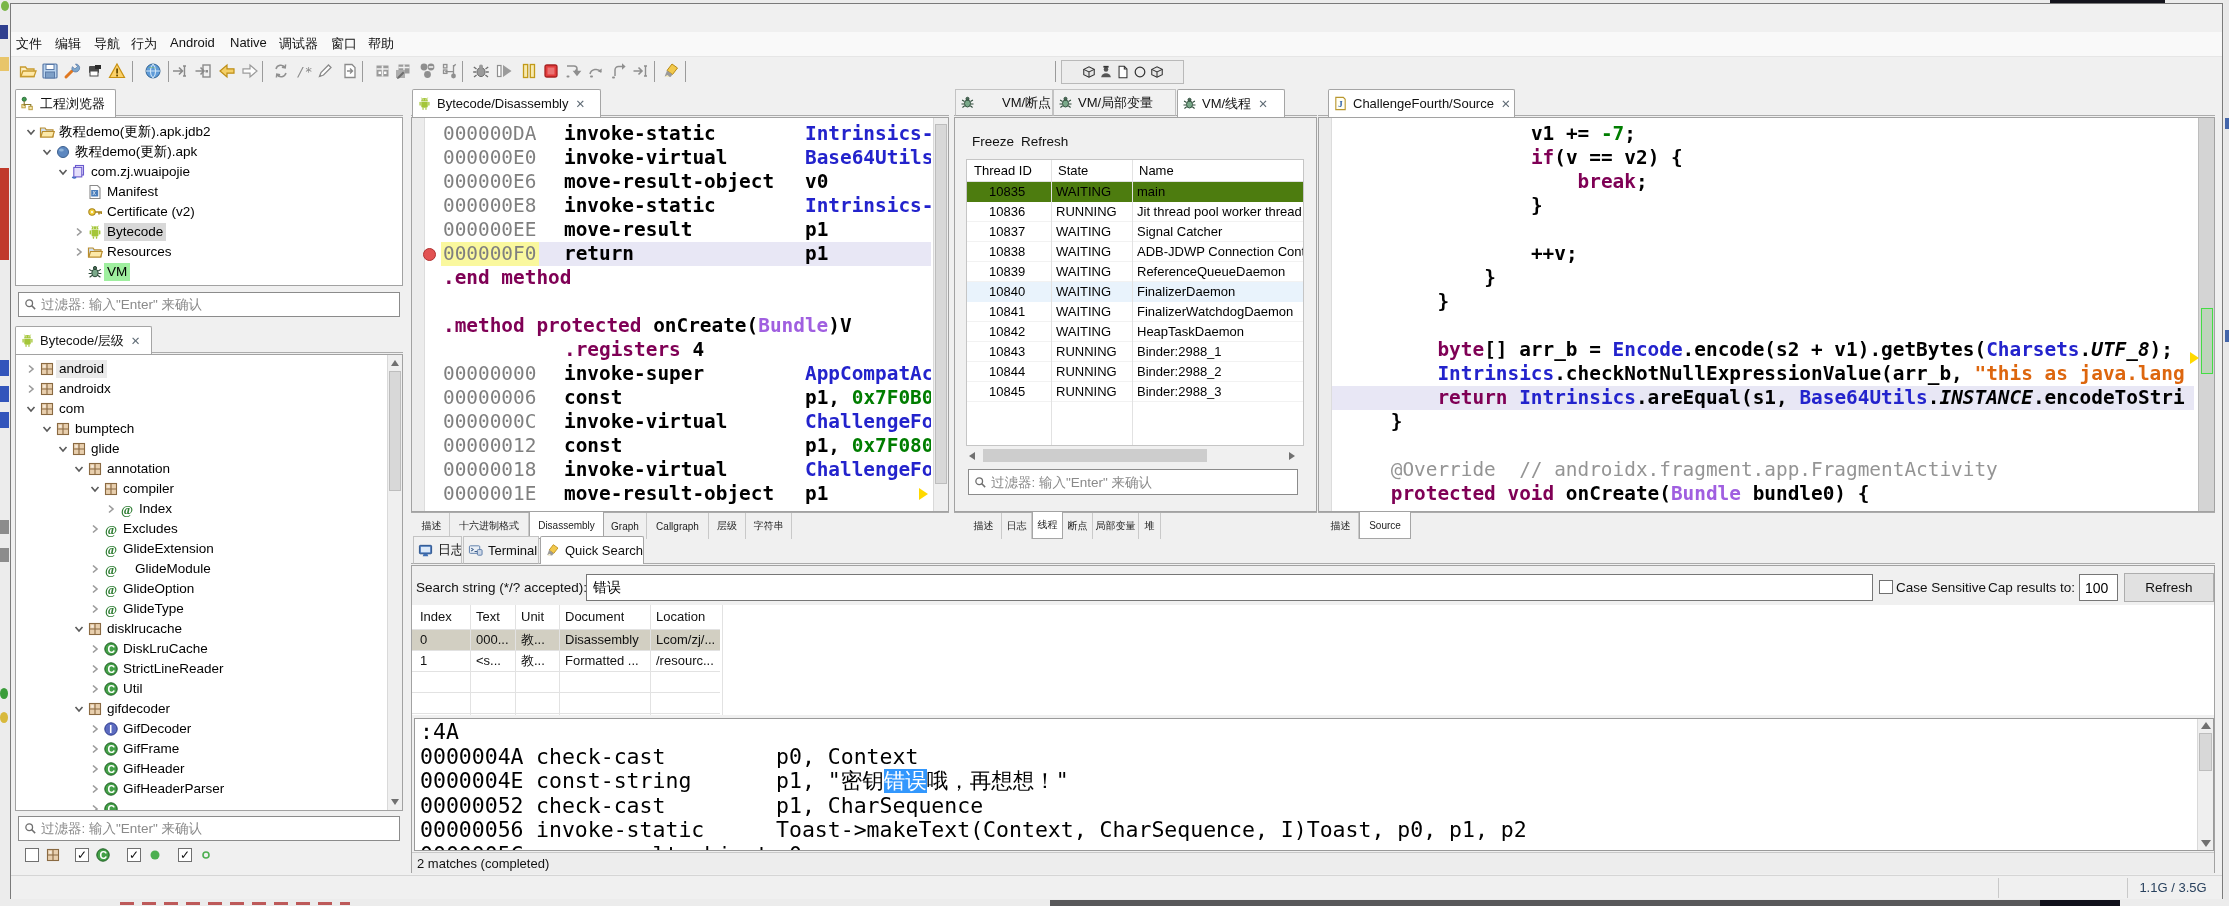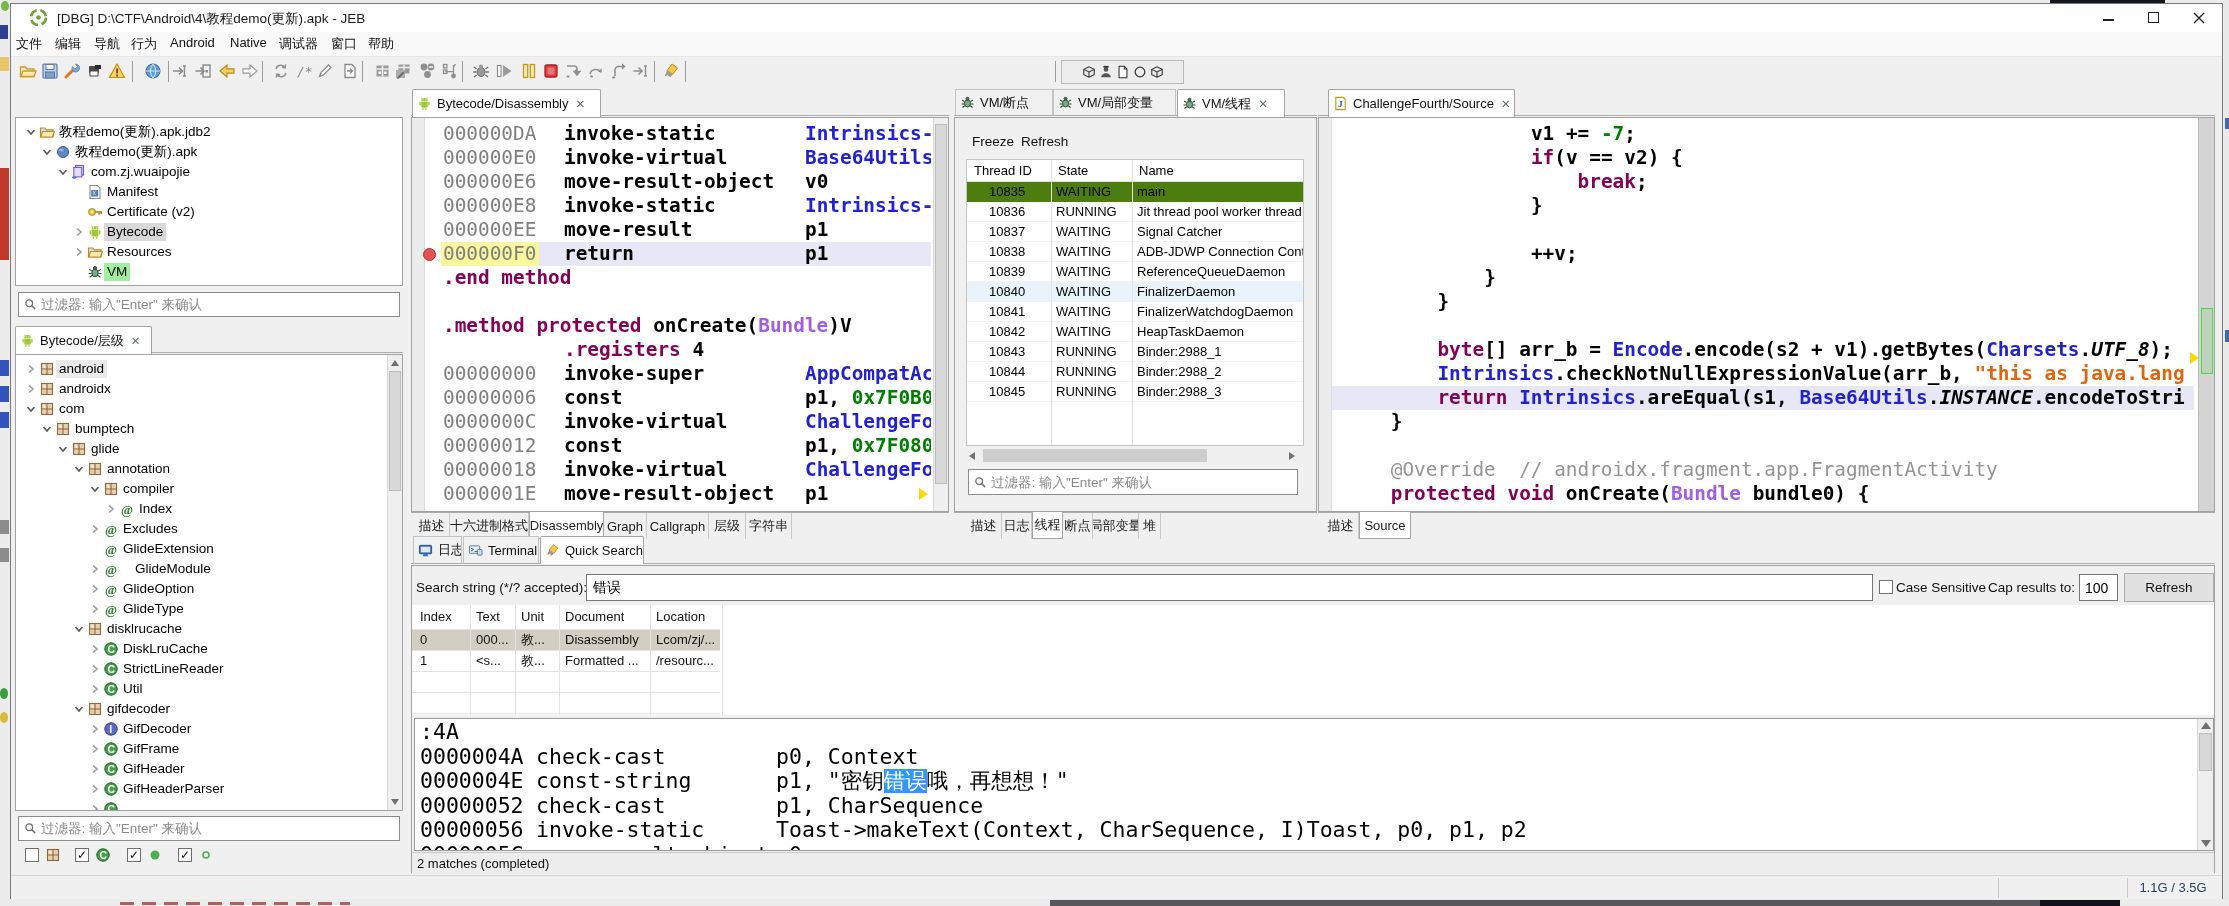--- a/index.html
+++ b/index.html
@@ -34,21 +34,21 @@
   .tab { position:absolute; top:0; height:27px; display:flex; align-items:center; padding:0 4px;
     font-size:13px; overflow:hidden; color:#111; background:#f1f1f1; border:1px solid #c3c3c3; border-bottom:1px solid #ababab; }
   .tab.active { background:#ffffff; border:1px solid #a5a5a5; border-bottom:none; height:28px; z-index:3;
     border-radius:2px 2px 0 0; }
   .tab .ticon { margin-right:5px; display:flex; flex:none; }
   .tab .ticon svg { width:15px; height:15px; }
   .tab .tclose { margin-left:7px; color:#5f6b75; font-size:11.5px; line-height:12px; flex:none; }
   .pcontent { position:absolute; left:0; background:#fff; border:1px solid #a2a2a2; }
   .footstrip { position:absolute; left:0; bottom:0; width:100%; height:26px; border-top:1px solid #ababab; background:#f0f0f0; }
   .ftab { position:absolute; top:0; height:26px; display:flex; align-items:center; justify-content:center;
-    font-size:13px; color:#222; border-right:1px solid #c9c9c9; background:#f0f0f0; padding:0 2px; white-space:nowrap; overflow:hidden;}
+    font-size:10px; color:#222; border-right:1px solid #c9c9c9; background:#f0f0f0; padding:0 2px; white-space:nowrap; overflow:hidden;}
   .ftab.active { background:#ffffff; border:1px solid #a5a5a5; border-top:none; margin-top:-1px; height:27px; }
   
   .tree-row { position:absolute; left:0; width:100%; height:20px; font-size:13.5px; color:#000; white-space:nowrap; }
   .tree-row .arrow { position:absolute; top:4px; width:12px; height:12px; }
   .tree-row .nicon { position:absolute; top:2px; width:16px; height:16px; }
   .tree-row .nicon svg { width:16px; height:16px; display:block; }
   .tree-row .lbl { position:absolute; top:1px; line-height:18px; padding:0 3px; }
   .filterbox { position:absolute; background:#fff; border:1px solid #8b8b8b; display:flex; align-items:center; }
   .filterbox svg { width:13px; height:13px; margin:0 4px 0 5px; flex:none; }
   .filterbox input { border:none; outline:none; flex:1; font-size:13.5px; color:#333;
@@ -104,38 +104,20 @@
   <div class="frag" style="left:2224px;top:0;width:5px;height:906px;background:#e9e9e9;"></div>
   <div class="frag" style="left:2225px;top:118px;width:4px;height:11px;background:#4466aa;"></div>
   <div class="frag" style="left:2225px;top:330px;width:4px;height:12px;background:#4466aa;"></div>
   <div class="frag" style="left:0;top:900px;width:2229px;height:6px;background:#ececec;"></div>
   <div class="frag" style="left:1050px;top:900px;width:990px;height:6px;background:#58585a;"></div>
   <div class="frag" style="left:2040px;top:900px;width:80px;height:6px;background:#10101a;"></div>
   <div class="frag" style="left:120px;top:902px;width:230px;height:3px;background:repeating-linear-gradient(90deg,#b54040 0 14px,transparent 14px 22px);opacity:0.85;"></div>
 
   <div id="window">
 
-    <div id="titlebar">
-      <span class="ticon" style="position:absolute;left:19px;top:5px;width:17px;height:17px;"><svg viewBox="0 0 16 16">
-            <circle cx="8" cy="8" r="7" fill="none" stroke="#76a23c" stroke-width="2.6" stroke-dasharray="8 3.5"></circle>
-            <circle cx="8" cy="8" r="2.2" fill="#76a23c"></circle>
-          </svg></span>
-      <span id="title-text">[DBG] D:\CTF\Android\4\教程demo(更新).apk - JEB</span>
-      <div class="winctl" style="left:2082px;">
-        <div style="margin:13px auto 0;width:11px;height:2px;background:#222;"></div>
-      </div>
-      <div class="winctl" style="left:2127px;">
-        <div style="margin:6px auto 0;width:11px;height:11px;border:1.5px solid #222;"></div>
-      </div>
-      <div class="winctl" style="left:2173px;">
-        <svg viewBox="0 0 12 12" style="width:12px;height:12px;margin-top:6px;">
-            <path d="M1 1 L11 11 M11 1 L1 11" stroke="#222" stroke-width="1.4"></path>
-          </svg>
-      </div>
-    </div>
 
     <div id="menubar">
         <span class="menu-item" style="left: 5px;">文件</span>
         <span class="menu-item" style="left: 44px;">编辑</span>
         <span class="menu-item" style="left: 83px;">导航</span>
         <span class="menu-item" style="left: 120px;">行为</span>
         <span class="menu-item" style="left: 159px;">Android</span>
         <span class="menu-item" style="left: 219px;">Native</span>
         <span class="menu-item" style="left: 268px;">调试器</span>
         <span class="menu-item" style="left: 320px;">窗口</span>
@@ -346,20 +328,33 @@
         <span class="tbsep" style="left: 251px;"></span>
         <span class="tbsep" style="left: 351px;"></span>
         <span class="tbsep" style="left: 451px;"></span>
         <span class="tbsep" style="left: 643px;"></span>
         <span class="tbsep" style="left: 674px;"></span>
         <span class="tbsep" style="left: 1044px;"></span>
       </div>
 
     <div id="workspace" style="position:absolute;left:0;top:82px;width:2211px;height:789px;">
         <div class="panel" id="panel-project" style="left: 4px; top: 3px; width: 388px; height: 233px;">
+          <div class="tabstrip">
+            <div class="tab active" style="left: 0px; width: 101px;">
+              <span class="ticon">
+                <svg viewBox="0 0 16 16">
+                  <circle cx="4.5" cy="3.5" r="2.2" fill="#3f9b4f" stroke="#2a6b36"></circle>
+                  <rect x="2" y="9" width="3.6" height="3.6" fill="#f5e6b2" stroke="#b99b3a"></rect>
+                  <rect x="9.5" y="11" width="3.6" height="3.6" fill="#f5e6b2" stroke="#b99b3a"></rect>
+                  <path d="M4.5 5.7 v5 M4.5 9 h7 v2" fill="none" stroke="#8a7a30" stroke-width="1.2"></path>
+                </svg>
+              </span>
+              <span style="white-space: nowrap;">工程浏览器</span>
+            </div>
+          </div>
           <div class="pcontent" style="top: 28px; width: 388px; height: 169px;">
             <div class="tree-row" style="top: 4px;">
               <span class="arrow" style="left: 9px;"><svg viewBox="0 0 12 12" width="12" height="12">
                   <path d="M2.5 4 L6 8 L9.5 4" fill="none" stroke="#5a5a5a" stroke-width="1.6"></path>
                 </svg></span>
               <span class="nicon" style="left: 23px;">
                 <svg viewBox="0 0 16 16">
                   <path d="M1.5 4 L6 4 L7.3 5.8 L14 5.8 L14 13 L1.5 13 Z" fill="#cfe0f2" stroke="#b98d2f" stroke-width="1.2"></path>
                   <path d="M3.5 7.5 L15.3 7.5 L13.6 13 L1.8 13 Z" fill="#fce9a9" stroke="#b98d2f" stroke-width="1.2"></path>
                 </svg>
@@ -863,21 +858,21 @@
             <div class="ftab" style="left: 298px; width: 37px;">
               <span>层级</span>
             </div>
             <div class="ftab" style="left: 335px; width: 46px;">
               <span>字符串</span>
             </div>
           </div>
         </div>
         <div class="panel" id="panel-vm" style="left: 943px; top: 3px; width: 363px; height: 449px;">
           <div class="tabstrip">
-            <div class="tab" style="left: 1px; width: 98px;">
+            <div class="tab" style="left: 1px; width: 98px; gap: 22px;">
               <span class="ticon">
                 <svg viewBox="0 0 16 16">
                   <ellipse cx="8" cy="9" rx="3.2" ry="3.8" fill="#7aa98a" stroke="#2c4a38" stroke-width="1"></ellipse>
                   <circle cx="8" cy="4" r="1.6" fill="#4a6a58" stroke="#2c4a38"></circle>
                   <path d="M4.8 7 L2.2 5.4 M4.6 9.5 H1.6 M5 11.5 l-2.4 1.8 M11.2 7 l2.6-1.6 M11.4 9.5 h3 M11 11.5 l2.4 1.8" stroke="#2c4a38" stroke-width="1.1"></path>
                 </svg>
               </span>
               <span style="white-space: nowrap;">VM/断点</span>
             </div>
             <div class="tab" style="left: 99px; width: 123px;">

